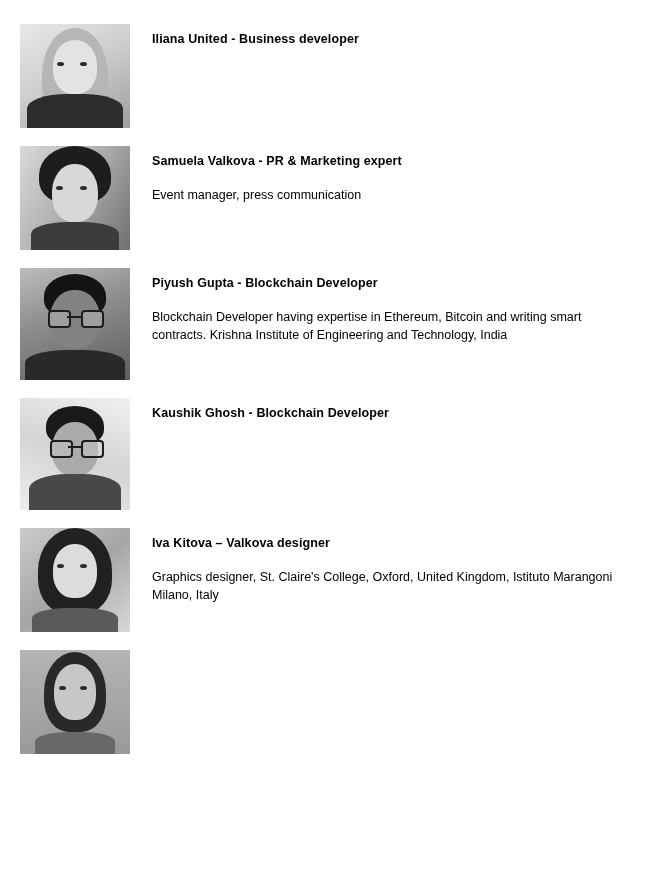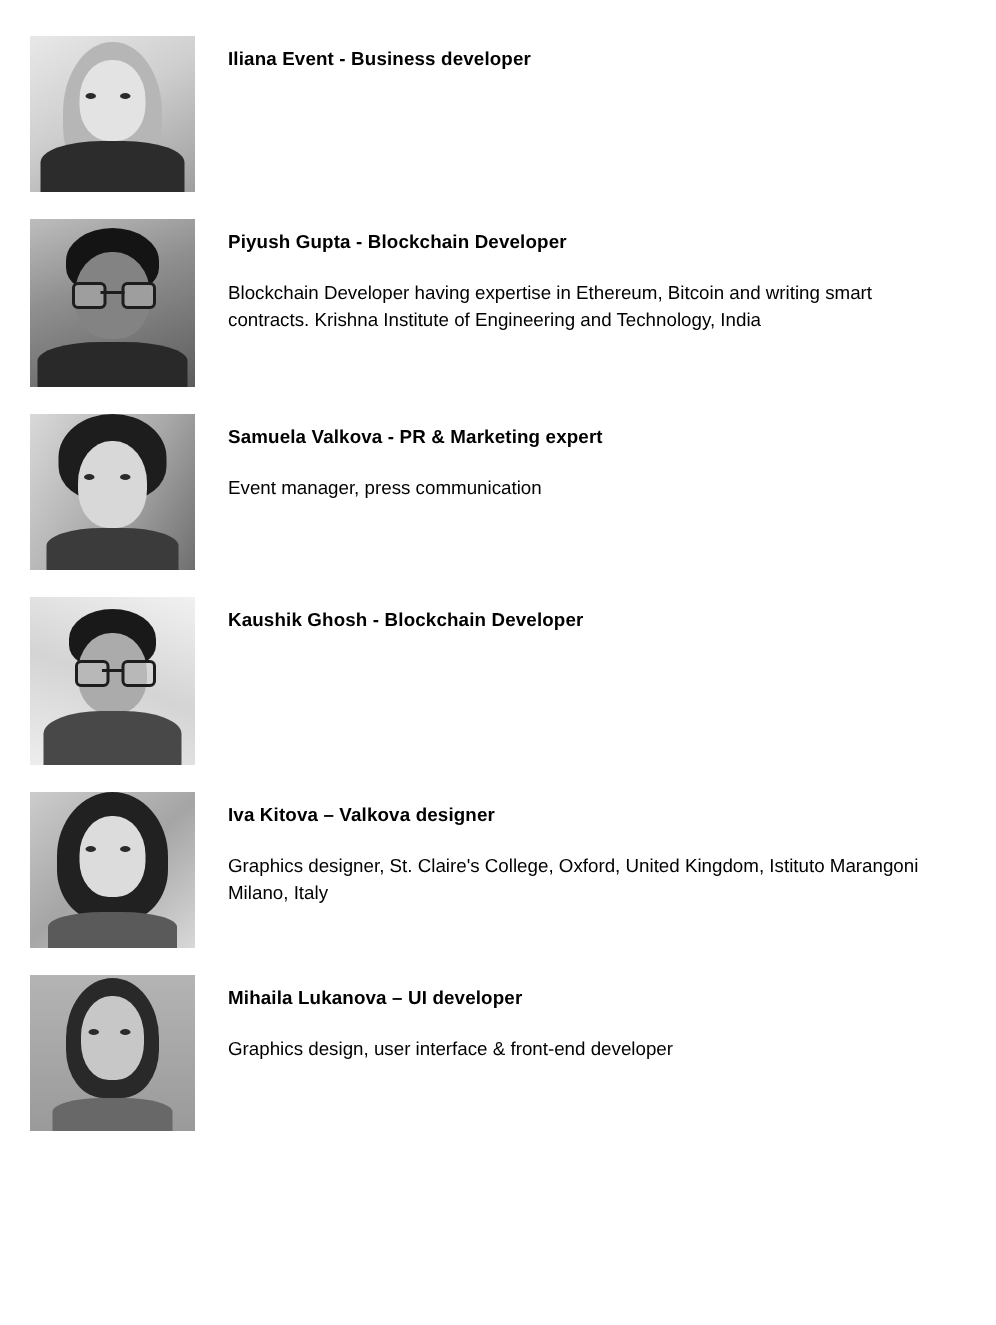--- a/index.html
+++ b/index.html
@@ -120,21 +120,38 @@
         <div class="photo">
           <div class="bg" style="background:linear-gradient(150deg,#e8e8e8 0%,#cfcfcf 45%,#9e9e9e 100%);"></div>
           <div class="hair" style="top:4px;width:66px;height:94px;background:#b9b6b2;"></div>
           <div class="face" style="top:16px;width:44px;height:54px;background:#e7e2dd;"></div>
           <div class="eye" style="top:38px;left:37px;"></div>
           <div class="eye" style="top:38px;left:60px;"></div>
           <div class="body" style="width:96px;height:34px;background:#2e2c2b;"></div>
         </div>
       </div>
       <div class="info">
-        <p class="member-name">Iliana Event - Business developer</p>
+        <p class="member-name">Iliana United - Business developer</p>
+      </div>
+    </div>
+
+    <div class="member">
+      <div class="photo-wrap">
+        <div class="photo">
+          <div class="bg" style="background:linear-gradient(120deg,#d9d9d9 0%,#a8a8a8 55%,#6f6f6f 100%);"></div>
+          <div class="hair" style="top:0px;width:72px;height:58px;background:#1f1d1c;"></div>
+          <div class="face" style="top:18px;width:46px;height:58px;background:#ded7d1;"></div>
+          <div class="eye" style="top:40px;left:36px;"></div>
+          <div class="eye" style="top:40px;left:60px;"></div>
+          <div class="body" style="width:88px;height:28px;background:#3d3b39;"></div>
+        </div>
+      </div>
+      <div class="info">
+        <p class="member-name">Samuela Valkova - PR &amp; Marketing expert</p>
+        <p class="member-desc">Event manager, press communication</p>
       </div>
     </div>
 
     <div class="member">
       <div class="photo-wrap">
         <div class="photo tall">
           <div class="bg" style="background:linear-gradient(160deg,#bdbdbd 0%,#8f8f8f 40%,#5d5d5d 100%);"></div>
           <div class="hair" style="top:6px;width:62px;height:44px;background:#151414;"></div>
           <div class="face" style="top:22px;width:50px;height:58px;background:#8f8175;"></div>
           <div class="glass-l" style="top:42px;left:28px;"></div>
@@ -144,37 +161,20 @@
         </div>
       </div>
       <div class="info">
         <p class="member-name">Piyush Gupta - Blockchain Developer</p>
         <p class="member-desc">Blockchain Developer having expertise in Ethereum, Bitcoin and writing smart contracts. Krishna Institute of Engineering and Technology, India</p>
       </div>
     </div>
 
     <div class="member">
       <div class="photo-wrap">
-        <div class="photo">
-          <div class="bg" style="background:linear-gradient(120deg,#d9d9d9 0%,#a8a8a8 55%,#6f6f6f 100%);"></div>
-          <div class="hair" style="top:0px;width:72px;height:58px;background:#1f1d1c;"></div>
-          <div class="face" style="top:18px;width:46px;height:58px;background:#ded7d1;"></div>
-          <div class="eye" style="top:40px;left:36px;"></div>
-          <div class="eye" style="top:40px;left:60px;"></div>
-          <div class="body" style="width:88px;height:28px;background:#3d3b39;"></div>
-        </div>
-      </div>
-      <div class="info">
-        <p class="member-name">Samuela Valkova - PR &amp; Marketing expert</p>
-        <p class="member-desc">Event manager, press communication</p>
-      </div>
-    </div>
-
-    <div class="member">
-      <div class="photo-wrap">
         <div class="photo tall">
           <div class="bg" style="background:linear-gradient(200deg,#f1f1f1 0%,#d4d4d4 50%,#ededed 100%);"></div>
           <div class="hair" style="top:8px;width:58px;height:40px;background:#1a1918;"></div>
           <div class="face" style="top:24px;width:46px;height:54px;background:#b9a99b;"></div>
           <div class="glass-l" style="top:42px;left:30px;"></div>
           <div class="glass-r" style="top:42px;left:61px;"></div>
           <div class="glasses" style="top:48px;width:14px;"></div>
           <div class="body" style="width:92px;height:36px;background:#4a4846;"></div>
         </div>
       </div>
@@ -204,20 +204,16 @@
       <div class="photo-wrap">
         <div class="photo">
           <div class="bg" style="background:linear-gradient(180deg,#b4b4b4 0%,#9a9a9a 100%);"></div>
           <div class="hair" style="top:2px;width:62px;height:80px;background:#2b2927;"></div>
           <div class="face" style="top:14px;width:42px;height:56px;background:#cfc6bd;"></div>
           <div class="eye" style="top:36px;left:39px;"></div>
           <div class="eye" style="top:36px;left:60px;"></div>
           <div class="body" style="width:80px;height:22px;background:#6b6866;"></div>
         </div>
       </div>
-      <div class="info">
-        <p class="member-name">Mihaila Lukanova – UI developer</p>
-        <p class="member-desc">Graphics design, user interface &amp; front-end developer</p>
-      </div>
     </div>
 
   </div>
 </div>
 
 </body></html>

